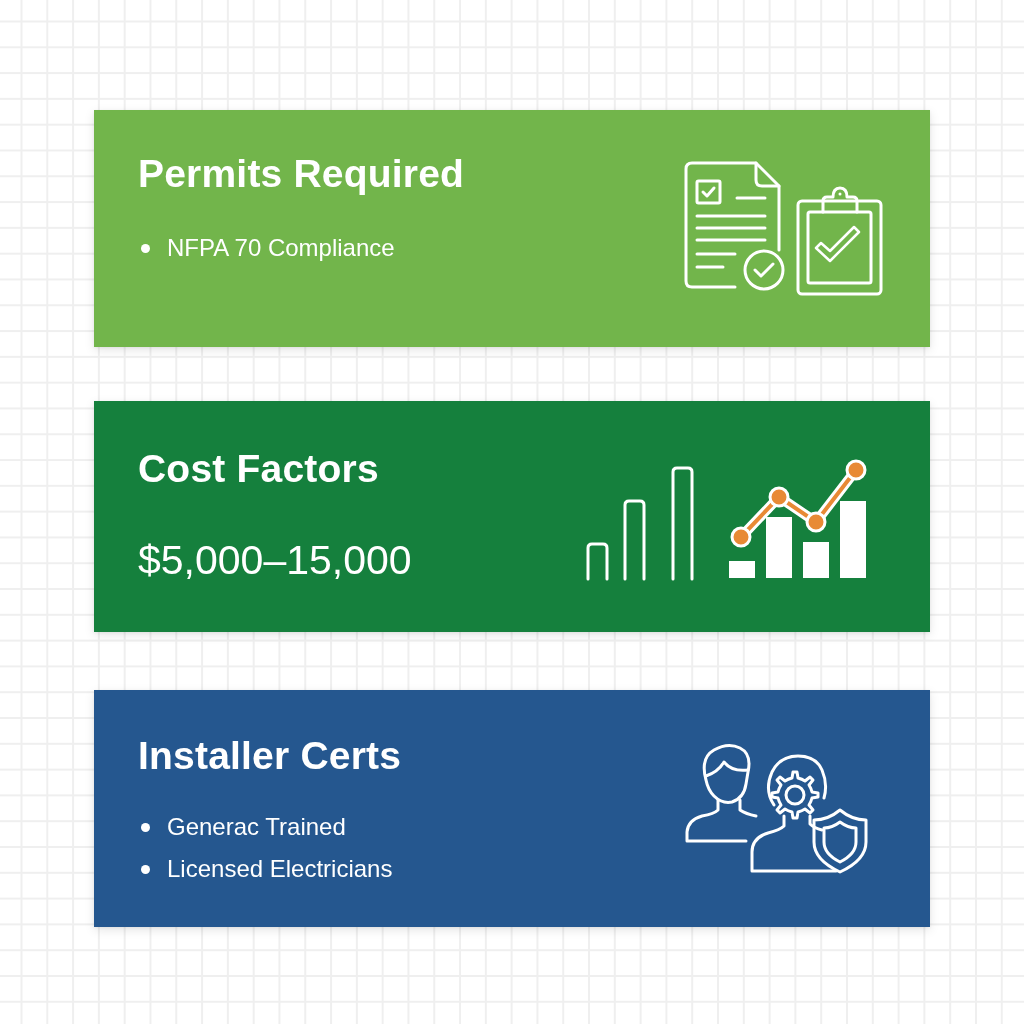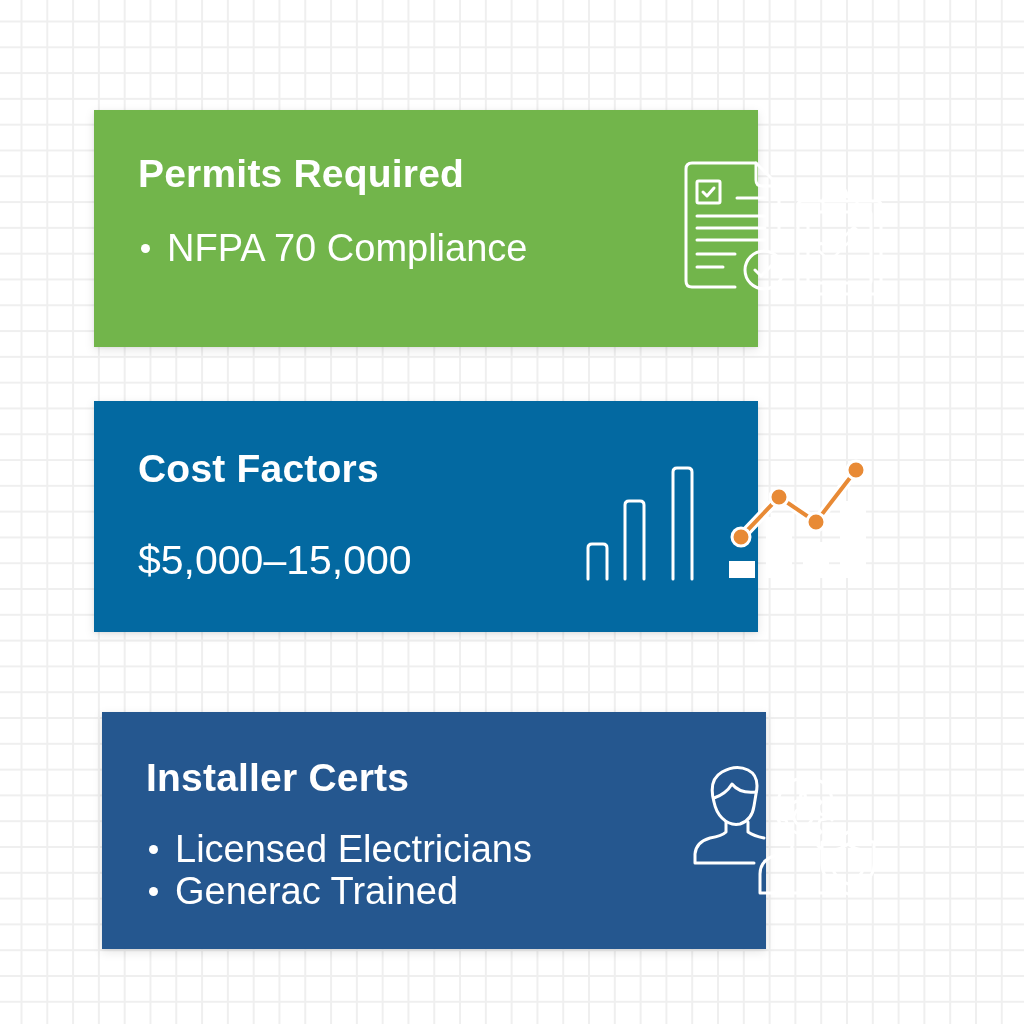--- a/index.html
+++ b/index.html
@@ -11,26 +11,26 @@
         linear-gradient(to right, #efefef 1.5px, transparent 1.5px),
         linear-gradient(to bottom, #efefef 1.5px, transparent 1.5px);
       background-size: 25.8px 25.8px;
       background-position: 20.5px 20.5px;
       font-family: "Liberation Sans", "DejaVu Sans", sans-serif;
       color: #ffffff;
     }
     .card {
       position: absolute;
       left: 94px;
-      width: 664px;
+      width: 836px;
       box-shadow: 0 3px 10px rgba(0,0,0,0.10), 0 1px 3px rgba(0,0,0,0.06);
     }
     .card-permits { top: 110px; height: 237px; }
     .card-cost { top: 401px; height: 231px; }
-    .card-certs { top: 712px; height: 237px; margin-left: 8px; }
+    .card-certs { top: 690px; height: 237px; }
 
     .card-title {
       position: absolute;
       left: 44px;
       font-size: 39px;
       font-weight: bold;
       letter-spacing: 0.2px;
       color: #ffffff;
       white-space: nowrap;
       line-height: 1;
@@ -42,21 +42,21 @@
     .bullets {
       position: absolute;
       left: 44px;
       list-style: none;
     }
     .card-permits .bullets { top: 117px; }
     .card-certs .bullets { top: 116px; }
     .bullets li {
       position: relative;
       padding-left: 29px;
-      font-size: 38px;
+      font-size: 24px;
       line-height: 42px;
       color: #ffffff;
       white-space: nowrap;
     }
     .bullets li .dot {
       position: absolute;
       left: 3px;
       top: 17px;
       width: 9px;
       height: 9px;
@@ -102,21 +102,21 @@
 
   <svg class="card-icon" style="left:700px; top:74px;" width="92" height="116" viewBox="0 0 92 116" fill="none" stroke="#ffffff" stroke-width="3" stroke-linecap="round" stroke-linejoin="round">
     <rect x="4" y="17" width="83" height="93" rx="4"></rect>
     <rect x="14" y="28" width="63" height="71" rx="2"></rect>
     <path d="M 29 28 V 17 Q 29 13 33 13 H 39 Q 39 4 46 4 Q 53 4 53 13 H 59 Q 63 13 63 17 V 28"></path>
     <circle cx="46" cy="10" r="1.5" fill="#ffffff" stroke="none"></circle>
     <path d="M 22 64 L 36 77 L 65 48 L 60 43 L 36 67 L 27 59 Z" stroke-width="2.5"></path>
   </svg>
 </section>
 
-<section class="card card-cost" style="background-color: #0369a1;">
+<section class="card card-cost" style="background-color: #15803d;">
   <h2 class="card-title">Cost Factors</h2>
   <div class="cost-value">$5,000–15,000</div>
 
   <svg class="card-icon" style="left:488px; top:62px;" width="115" height="118" viewBox="0 0 115 118" fill="none" stroke="#ffffff" stroke-width="3" stroke-linecap="round" stroke-linejoin="round">
     <path d="M 6 116 V 85 Q 6 81 10 81 H 21 Q 25 81 25 85 V 116"></path>
     <path d="M 43 116 V 42 Q 43 38 47 38 H 58 Q 62 38 62 42 V 116"></path>
     <path d="M 91 116 V 9 Q 91 5 95 5 H 106 Q 110 5 110 9 V 116"></path>
   </svg>
 
   <svg class="card-icon" style="left:630px; top:56px;" width="150" height="124" viewBox="0 0 150 124">
@@ -135,22 +135,22 @@
       <circle cx="55" cy="40" r="9"></circle>
       <circle cx="92" cy="65" r="9"></circle>
       <circle cx="132" cy="13" r="9"></circle>
     </g>
   </svg>
 </section>
 
 <section class="card card-certs" style="background-color: rgb(37, 87, 143);">
   <h2 class="card-title">Installer Certs</h2>
   <ul class="bullets">
+    <li><span class="dot"></span><span>Generac Trained</span></li>
     <li><span class="dot"></span><span>Licensed Electricians</span></li>
-    <li><span class="dot"></span><span>Generac Trained</span></li>
   </ul>
 
   <svg class="card-icon" style="left:590px; top:52px;" width="100" height="102" viewBox="0 0 100 102" fill="none" stroke="#ffffff" stroke-width="3" stroke-linecap="round" stroke-linejoin="round">
     <path d="M 22 38 Q 16 16 30 8 Q 44 0 56 6 Q 68 12 64 30 L 62 42 Q 60 56 48 60 Q 38 62 30 54 Q 24 48 22 38 Z"></path>
     <path d="M 22 34 Q 34 30 40 20 Q 48 30 64 28"></path>
     <path d="M 34 58 V 68 Q 30 72 18 74 Q 4 78 3 90 V 99 H 62"></path>
     <path d="M 56 58 V 68 Q 62 72 72 74"></path>
   </svg>
 
   <svg class="card-icon" style="left:650px; top:60px;" width="130" height="125" viewBox="0 0 130 125" fill="none" stroke="#ffffff" stroke-width="3" stroke-linecap="round" stroke-linejoin="round">

